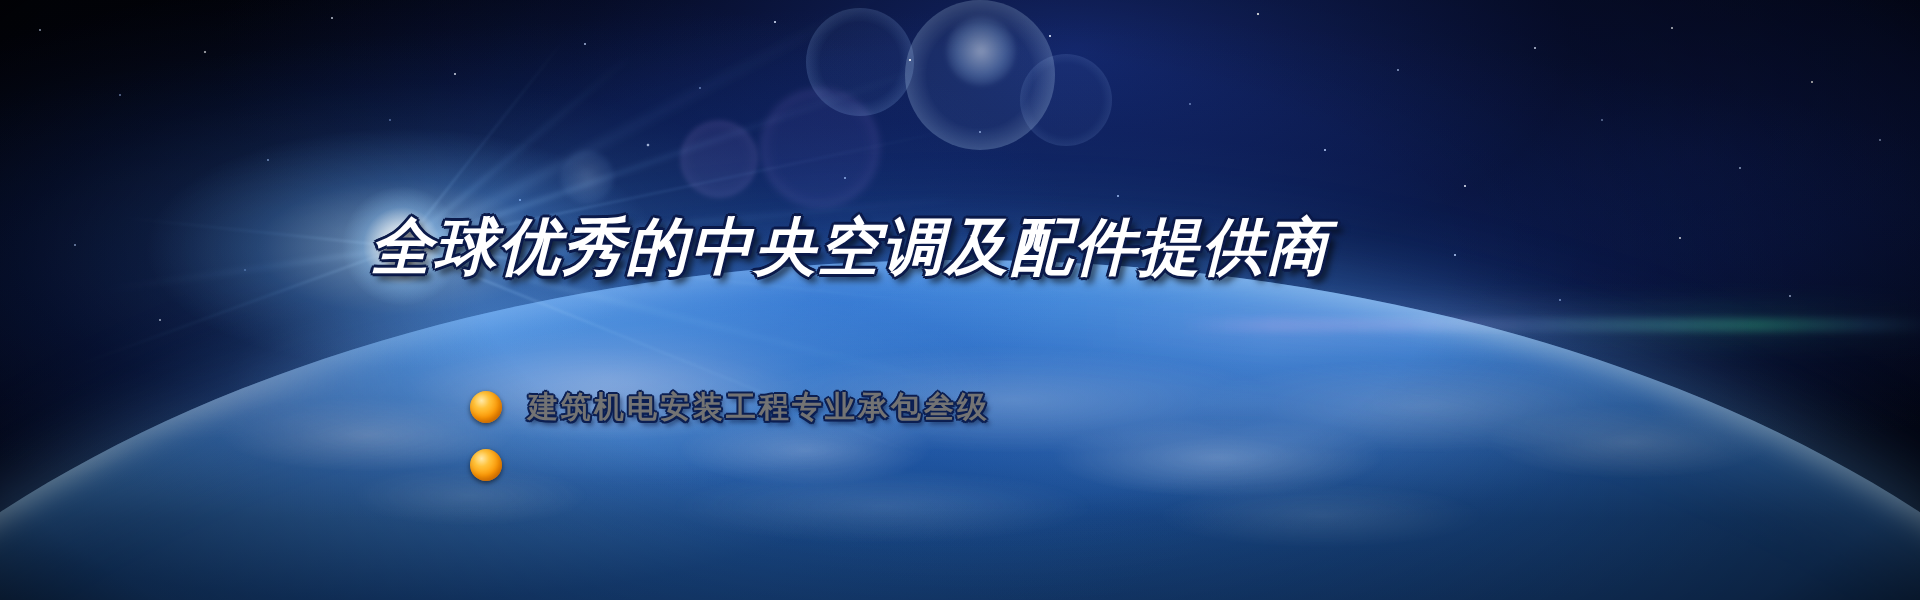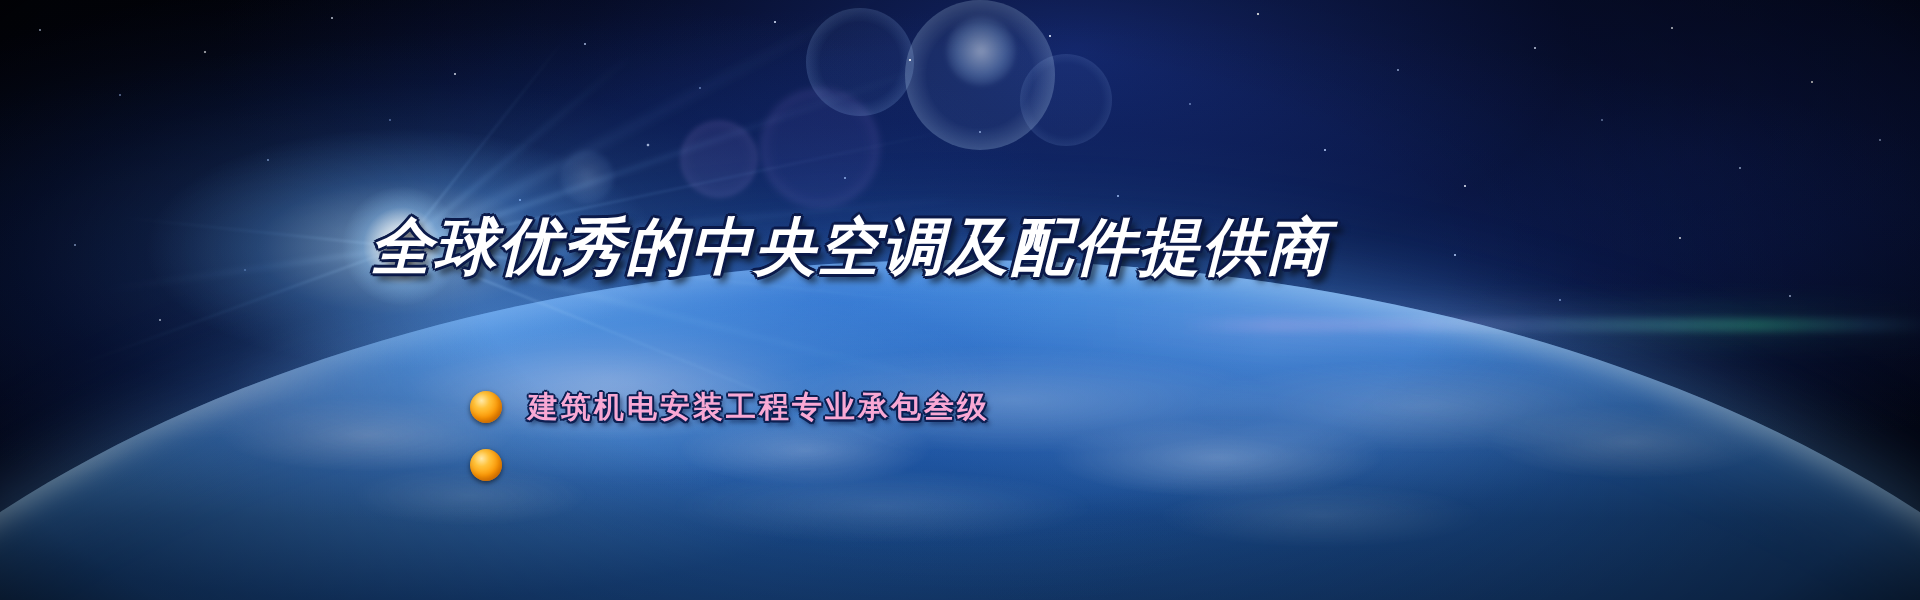--- a/index.html
+++ b/index.html
@@ -248,21 +248,21 @@
     border-radius: 50%;
     flex: 0 0 auto;
     background:
       radial-gradient(circle at 36% 30%, #ffe9a8 0%, #ffc23a 26%, #ff9b06 58%, #e87c00 82%, #c96400 100%);
     box-shadow: 0 2px 5px rgba(0,0,0,0.55), inset -2px -3px 6px rgba(150,70,0,0.45);
   }
   .bullet-text {
     margin-left: 26px;
     font-size: 30px;
     font-weight: bold;
-    color: #f9a8d4;
+    color: #737373;
     letter-spacing: 3px;
     white-space: nowrap;
     text-shadow:
       -1.5px -1.5px 0 #0c1f52, 1.5px -1.5px 0 #0c1f52, -1.5px 1.5px 0 #0c1f52, 1.5px 1.5px 0 #0c1f52,
       -2px 0 0 #0c1f52, 2px 0 0 #0c1f52, 0 -2px 0 #0c1f52, 0 2px 0 #0c1f52,
       3px 4px 5px rgba(0,10,40,0.7);
   }
 </style>
 </head>
 <body>

